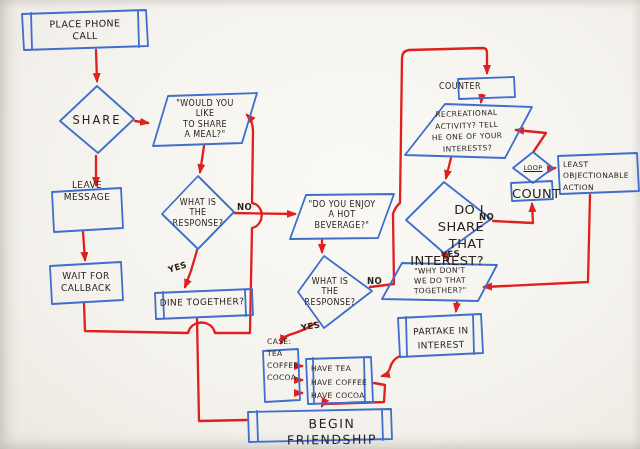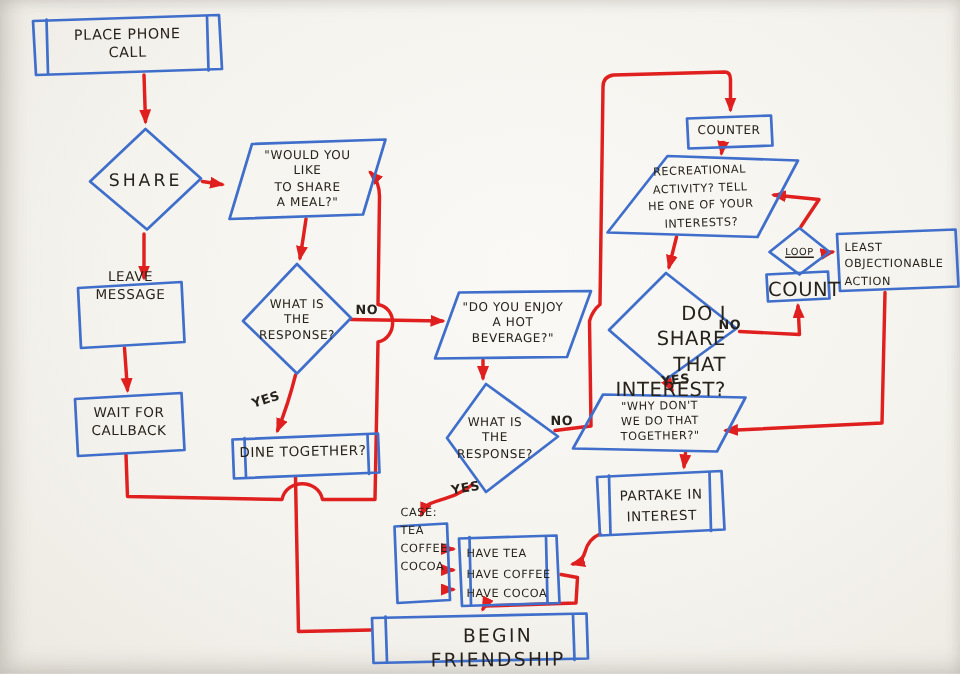--- a/index.html
+++ b/index.html
@@ -123,21 +123,21 @@
 THE
 RESPONSE?</div>
   <div class="lbl left" style="left:267px;top:336px;width:32px;font-size:7.5px;line-height:1.6;">CASE:
 TEA
 COFFEE
 COCOA</div>
   <div class="lbl left" style="left:311px;top:362px;width:60px;font-size:7.5px;line-height:1.8;">HAVE TEA
 HAVE COFFEE
 HAVE COCOA</div>
   <div class="lbl" style="left:265px;top:416px;width:134px;font-size:12.5px;letter-spacing:1.5px;transform:rotate(-.5deg);">BEGIN FRIENDSHIP</div>
-  <div class="lbl" style="left:458px;top:82px;width:56px;font-size:8px;">COUNTER</div>
+  <div class="lbl" style="left:432px;top:82px;width:56px;font-size:8px;">COUNTER</div>
   <div class="lbl" style="left:414px;top:108px;width:106px;font-size:7.5px;line-height:1.55;transform:rotate(-2deg);">RECREATIONAL
 ACTIVITY? TELL
 HE ONE OF YOUR
 INTERESTS?</div>
   <div class="lbl" style="left:517px;top:164px;width:32px;font-size:6.5px;text-decoration:underline;">LOOP</div>
   <div class="lbl" style="left:512px;top:186px;width:40px;font-size:13px;">COUNT</div>
   <div class="lbl left" style="left:563px;top:159px;width:76px;font-size:7.5px;line-height:1.5;">LEAST
 OBJECTIONABLE
 ACTION</div>
   <div class="lbl" style="left:410px;top:202px;width:74px;font-size:13px;text-align:right;">DO I SHARE

